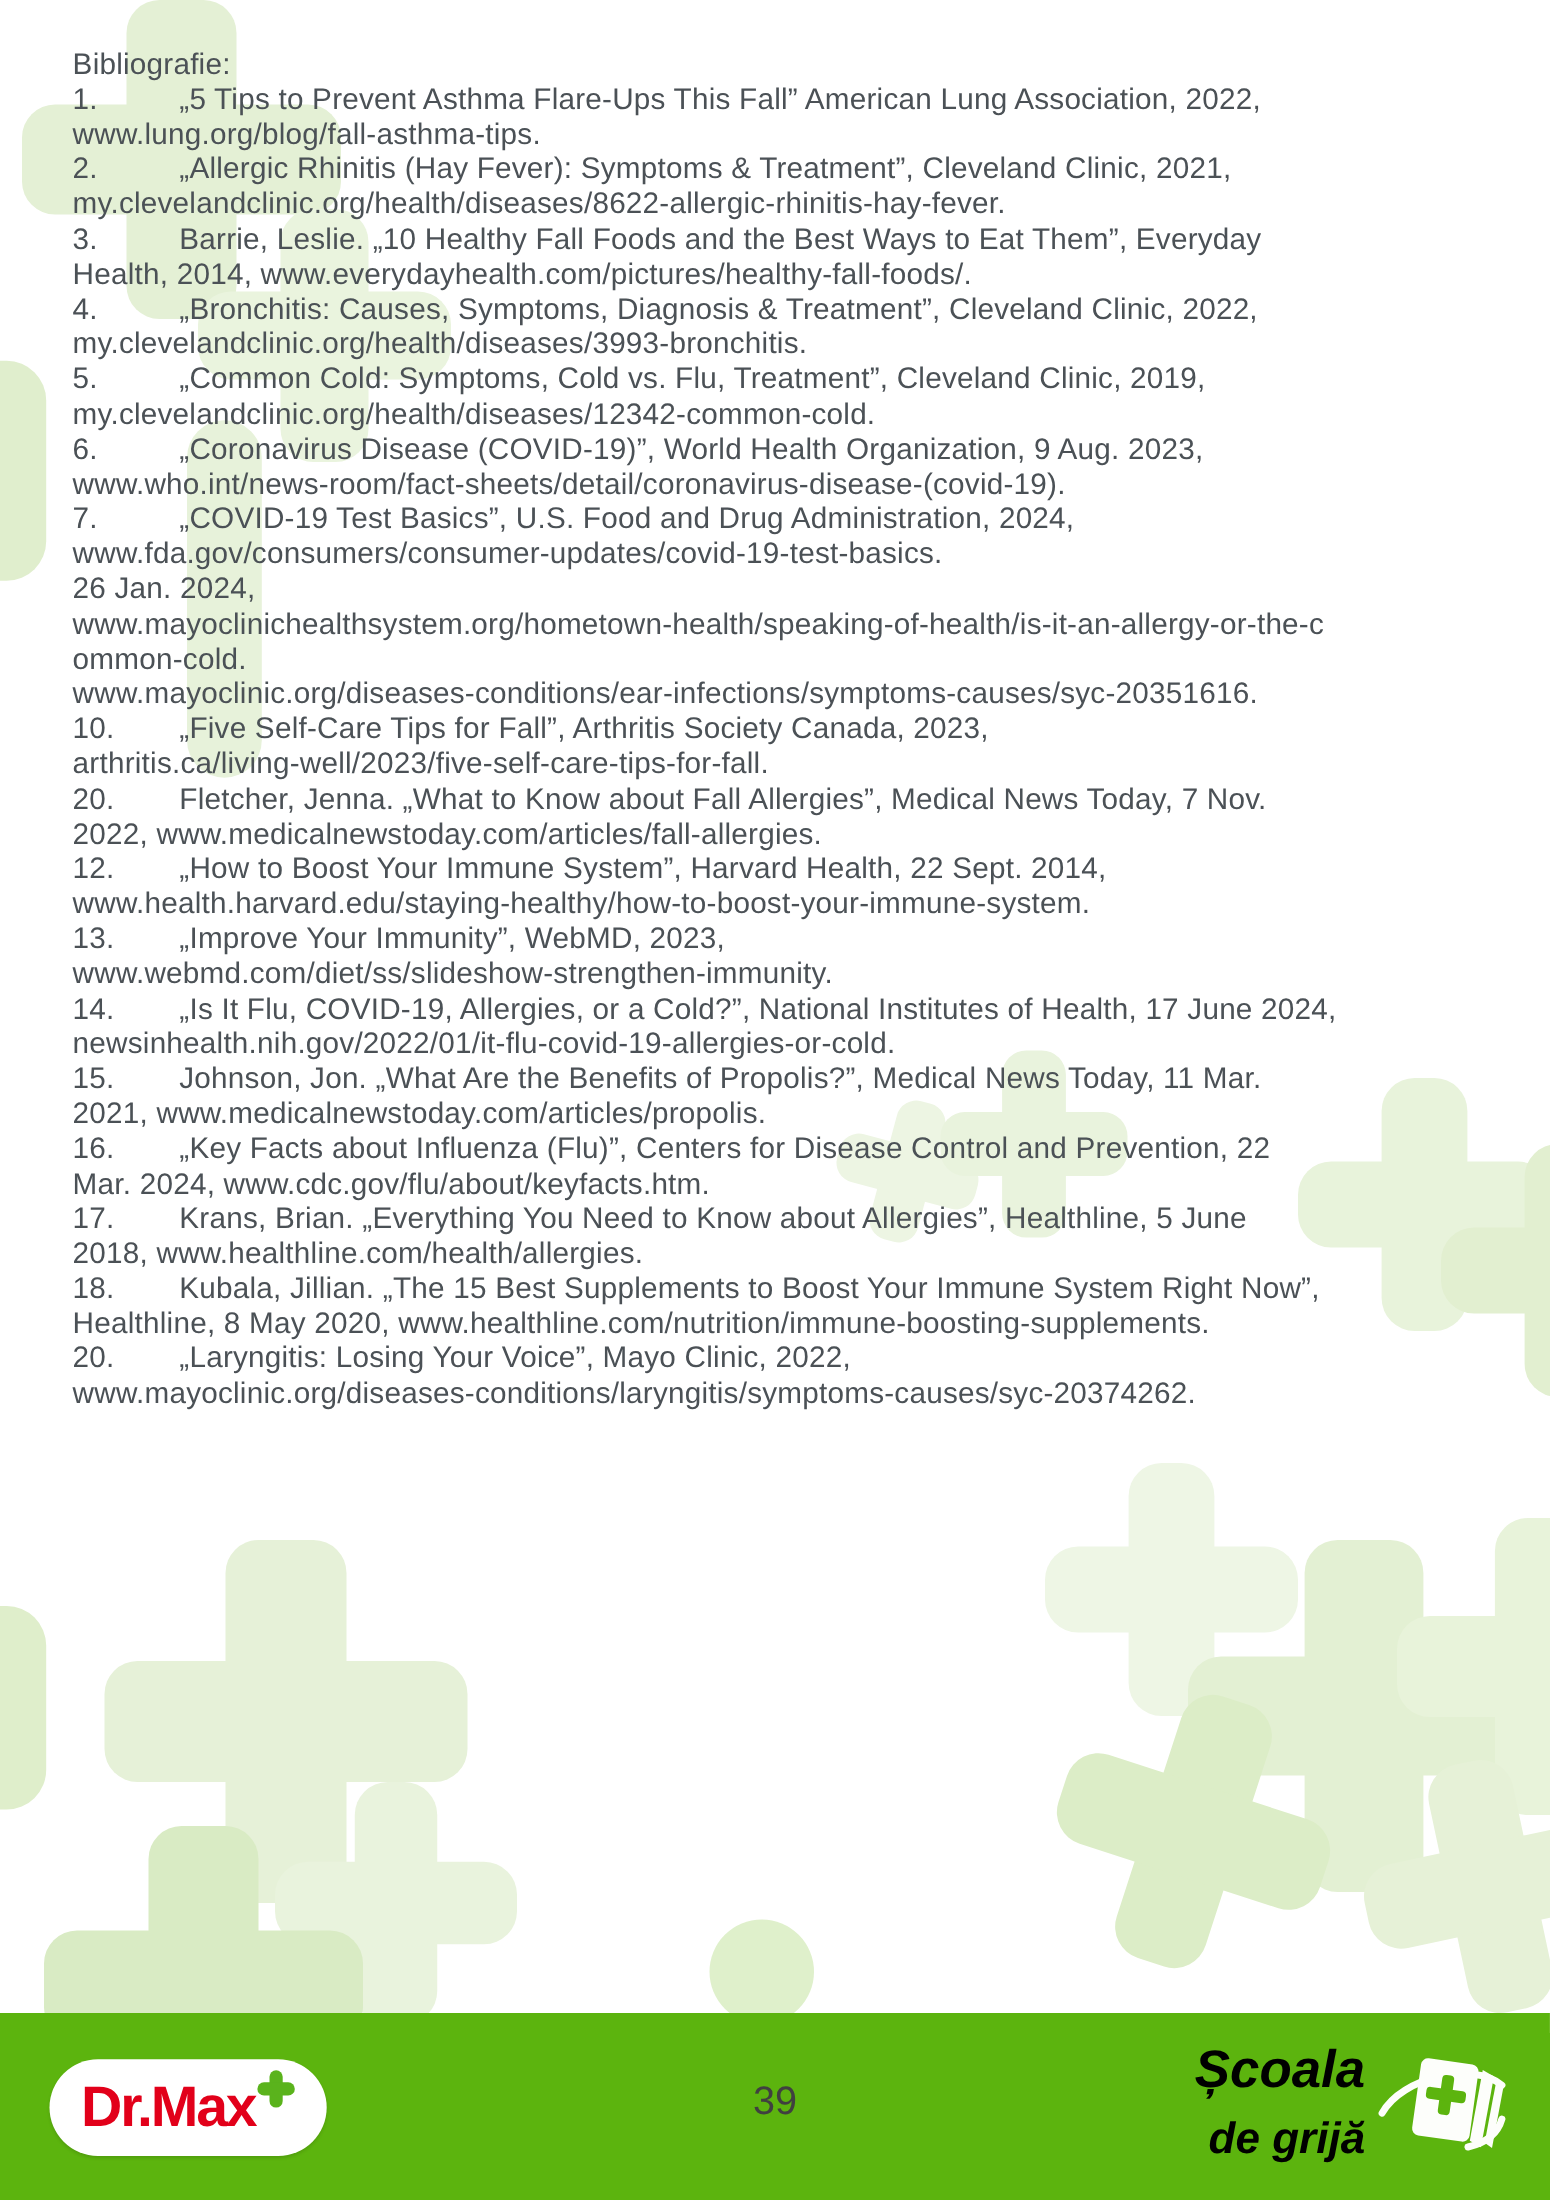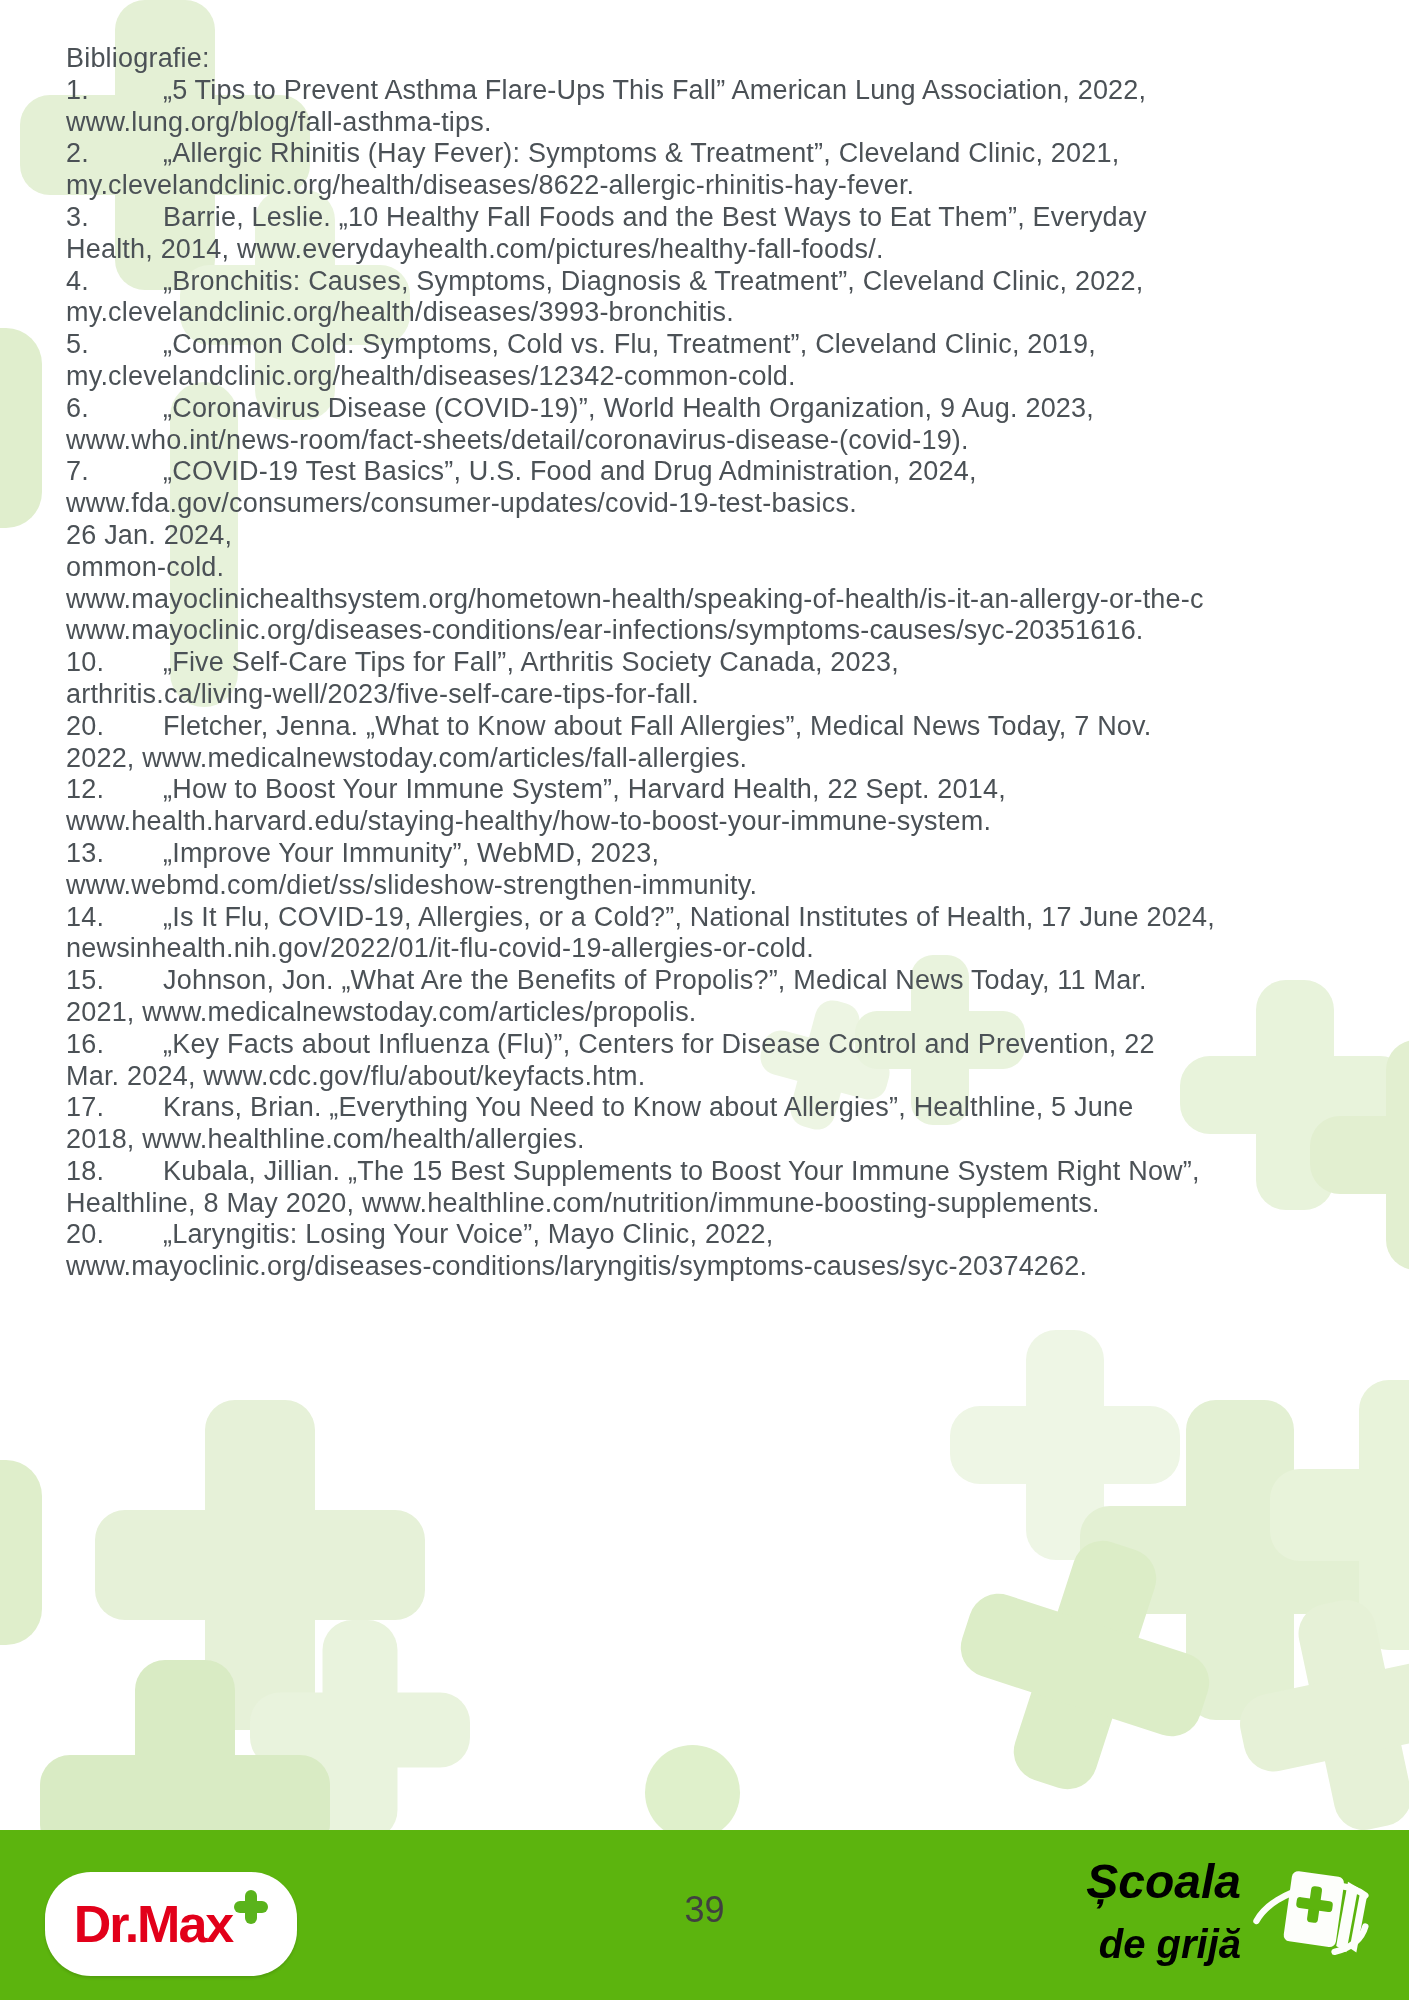--- a/index.html
+++ b/index.html
@@ -15,21 +15,21 @@
   .blob{position:absolute;border-radius:50%;pointer-events:none;}
 
   
   .content{position:absolute;left:66px;top:43px;width:1300px;z-index:2;}
   .line{display:block;white-space:nowrap;line-height:31.8px;height:31.8px;font-size:27px;
         color:#4b5156;letter-spacing:.2px;}
   .num{display:inline-block;width:97px;}
 
   
   .footer{position:absolute;left:0;top:1830px;width:1409px;height:170px;background:#5cb40e;z-index:3;}
-  .drmax-pill{position:absolute;left:45px;top:42px;width:252px;height:104px;background:#ffffff;
+  .drmax-pill{position:absolute;left:45px;top:42px;width:252px;height:88px;background:#ffffff;
               border-radius:46px;display:flex;align-items:center;justify-content:center;
               box-shadow:0 2px 3px rgba(0,0,0,.12);}
   .drmax-text{color:#e2001a;font-weight:bold;font-size:52px;letter-spacing:-2px;line-height:1;}
   .drmax-plus{position:relative;width:34px;height:34px;margin:-34px 0 0 2px;}
   .drmax-plus::before,.drmax-plus::after{content:"";position:absolute;background:#5ab31c;border-radius:6px;}
   .drmax-plus::before{left:50%;top:0;width:12px;height:100%;transform:translateX(-50%);}
   .drmax-plus::after{top:50%;left:0;width:100%;height:12px;transform:translateY(-50%);}
   .page-number{position:absolute;left:0;width:100%;top:62px;text-align:center;
                color:#404040;font-size:36px;line-height:1;}
   .scoala{position:absolute;right:40px;top:28px;display:flex;align-items:center;gap:10px;color:#000000;}
@@ -76,22 +76,22 @@
         <div class="line">Health, 2014, www.everydayhealth.com/pictures/healthy-fall-foods/.</div>
         <div class="line"><span class="num">4.</span><span>„Bronchitis: Causes, Symptoms, Diagnosis &amp; Treatment”, Cleveland Clinic, 2022,</span></div>
         <div class="line">my.clevelandclinic.org/health/diseases/3993-bronchitis.</div>
         <div class="line"><span class="num">5.</span><span>„Common Cold: Symptoms, Cold vs. Flu, Treatment”, Cleveland Clinic, 2019,</span></div>
         <div class="line">my.clevelandclinic.org/health/diseases/12342-common-cold.</div>
         <div class="line"><span class="num">6.</span><span>„Coronavirus Disease (COVID-19)”, World Health Organization, 9 Aug. 2023,</span></div>
         <div class="line">www.who.int/news-room/fact-sheets/detail/coronavirus-disease-(covid-19).</div>
         <div class="line"><span class="num">7.</span><span>„COVID-19 Test Basics”, U.S. Food and Drug Administration, 2024,</span></div>
         <div class="line">www.fda.gov/consumers/consumer-updates/covid-19-test-basics.</div>
         <div class="line">26 Jan. 2024,</div>
+        <div class="line">www.mayoclinichealthsystem.org/hometown-health/speaking-of-health/is-it-an-allergy-or-the-c</div>
         <div class="line">ommon-cold.</div>
-        <div class="line">www.mayoclinichealthsystem.org/hometown-health/speaking-of-health/is-it-an-allergy-or-the-c</div>
         <div class="line">www.mayoclinic.org/diseases-conditions/ear-infections/symptoms-causes/syc-20351616.</div>
         <div class="line"><span class="num">10.</span><span>„Five Self-Care Tips for Fall”, Arthritis Society Canada, 2023,</span></div>
         <div class="line">arthritis.ca/living-well/2023/five-self-care-tips-for-fall.</div>
         <div class="line"><span class="num">20.</span><span>Fletcher, Jenna. „What to Know about Fall Allergies”, Medical News Today, 7 Nov.</span></div>
         <div class="line">2022, www.medicalnewstoday.com/articles/fall-allergies.</div>
         <div class="line"><span class="num">12.</span><span>„How to Boost Your Immune System”, Harvard Health, 22 Sept. 2014,</span></div>
         <div class="line">www.health.harvard.edu/staying-healthy/how-to-boost-your-immune-system.</div>
         <div class="line"><span class="num">13.</span><span>„Improve Your Immunity”, WebMD, 2023,</span></div>
         <div class="line">www.webmd.com/diet/ss/slideshow-strengthen-immunity.</div>
         <div class="line"><span class="num">14.</span><span>„Is It Flu, COVID-19, Allergies, or a Cold?”, National Institutes of Health, 17 June 2024,</span></div>

